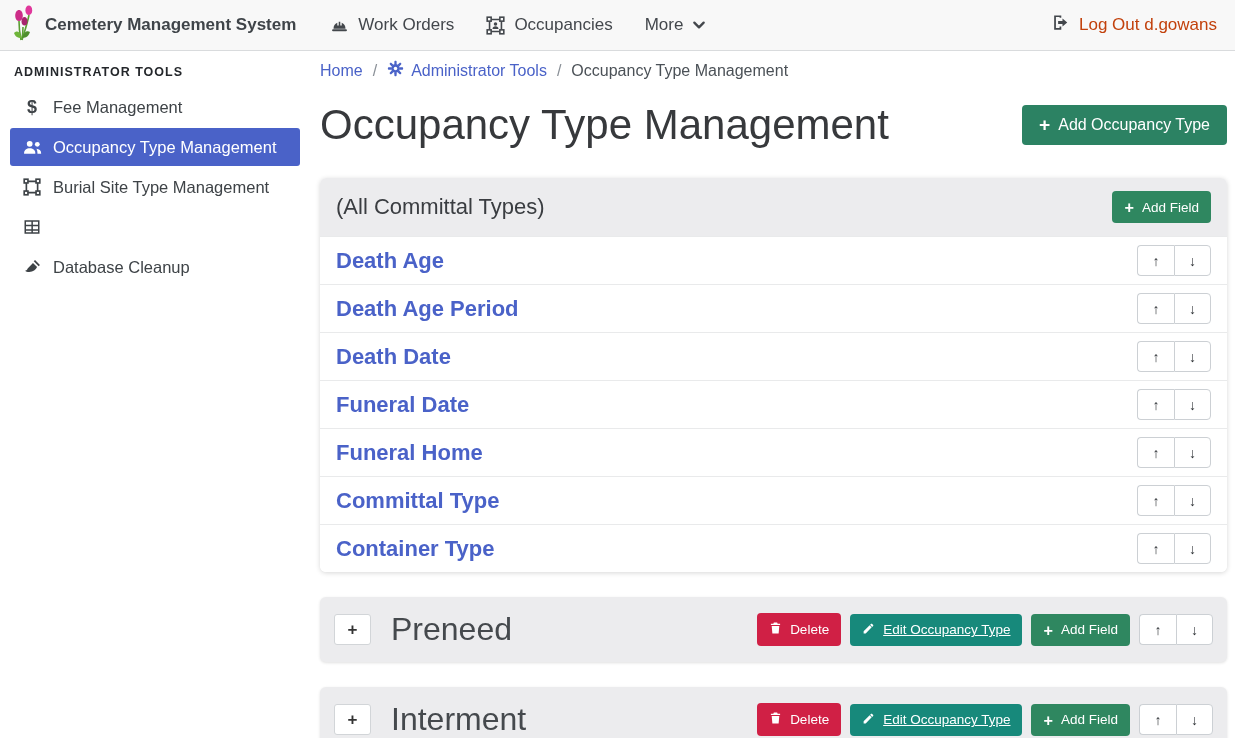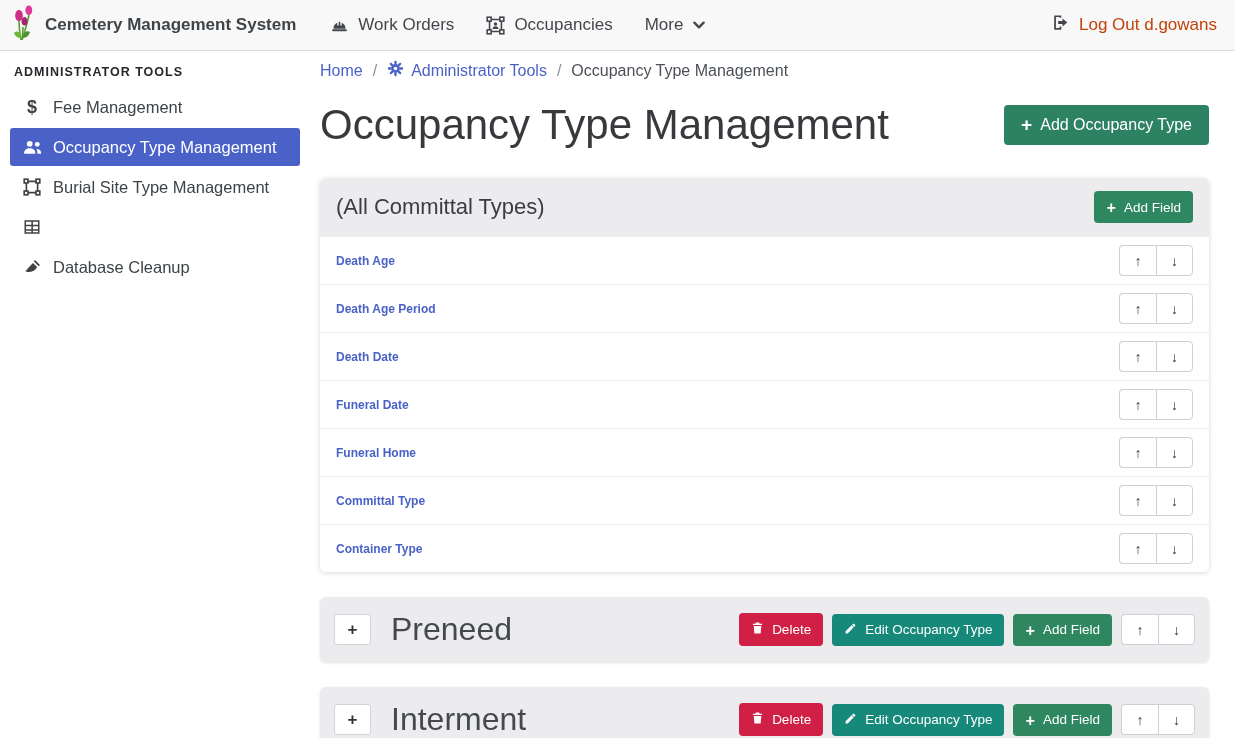--- a/index.html
+++ b/index.html
@@ -32,42 +32,42 @@
   }
   .side-item {
     display:flex; align-items:center; height:38px; margin-bottom:2px;
     padding:0 10px; border-radius:3px; color:#3e4347; font-size:16.5px; cursor:pointer;
   }
   .side-item .side-ic { width:24px; display:flex; justify-content:center; margin-right:9px; color:#3e4347; }
   .side-item.active { background:#4a62c8; color:#ffffff; }
   .side-item.active .side-ic { color:#ffffff; }
   .dollar-glyph { font-size:18px; font-weight:bold; line-height:1; }
 
-  .main { flex:1; padding:9px 26px 0 10px; }
+  .main { flex:1; padding:9px 8px 0 10px; }
 
   
   .breadcrumb { display:flex; align-items:center; gap:10px; font-size:16px; }
   .crumb-link { color:#4a62c8; cursor:pointer; display:flex; align-items:center; gap:7px; }
   .crumb-sep { color:#8a9097; }
   .crumb-current { color:#4b5157; }
 
   
   .title-row { display:flex; align-items:center; justify-content:space-between; margin:17px 0 26px 0; }
   .page-title { margin:0; font-size:42px; font-weight:400; color:#37393c; line-height:54px; }
 
   
   .btn {
     display:inline-flex; align-items:center; gap:8px; border:none; border-radius:4px;
     color:#fff; cursor:pointer; font-family:inherit; white-space:nowrap;
   }
   .btn-lg { font-size:16px; padding:10px 17px; }
   .btn-sm { font-size:13.5px; padding:8px 12px; }
   .btn-green { background:#2f8760; }
   .btn-green-dk { background:#2c8263; }
-  .btn-teal { background:#17897b; }
+  .btn-teal { background:#17897b;text-decoration:underline; }
   .btn-red { background:#d02045; }
   .plus-glyph { font-weight:bold; font-size:1.2em; line-height:1; }
 
   .arrow-group { display:inline-flex; }
   .arrow-btn {
     width:37px; height:31px; background:#fff; border:1px solid #ccd0d4;
     color:#2f3337; font-size:14px; display:flex; align-items:center; justify-content:center;
     cursor:pointer; padding:0; font-family:inherit;
   }
   .arrow-btn.up { border-radius:4px 0 0 4px; border-right:none; }
@@ -76,21 +76,21 @@
   
   .card { border-radius:6px; box-shadow:0 1px 5px rgba(0,0,0,0.16); overflow:hidden; background:#fff; }
   .card-header {
     background:#ececee; padding:13px 16px; display:flex; align-items:center; justify-content:space-between;
   }
   .card-title { font-size:22px; color:#3a3d41; }
   .field-row {
     display:flex; align-items:center; justify-content:space-between;
     padding:8px 16px; border-top:1px solid #e9eaeb; background:#fff;
   }
-  .field-link { color:#4a62c8; font-size:12px; font-weight:bold; cursor:pointer; }
+  .field-link { color:#4a62c8; font-size:22px; font-weight:bold; cursor:pointer; }
 
   
   .band {
     background:#ececee; border-radius:6px; box-shadow:0 1px 3px rgba(0,0,0,0.12);
     display:flex; align-items:center; padding:14px 14px; margin-top:25px;
   }
   .expand-btn {
     width:37px; height:31px; background:#fff; border:1px solid #d2d5d8; border-radius:3px;
     color:#333; font-size:17px; font-weight:bold; display:flex; align-items:center; justify-content:center;
     cursor:pointer; padding:0; font-family:inherit;

